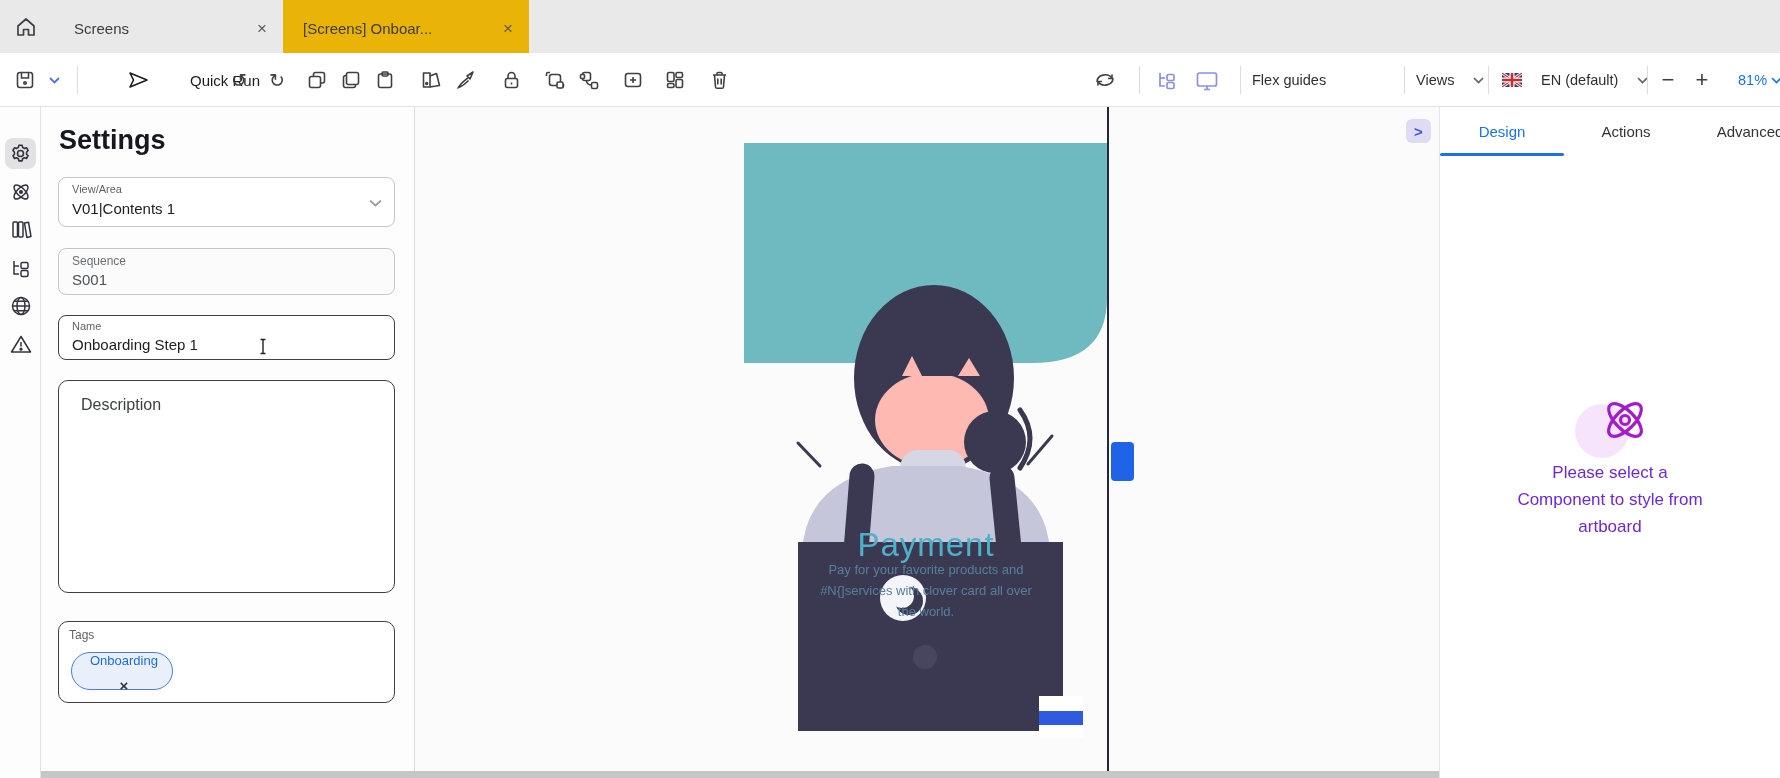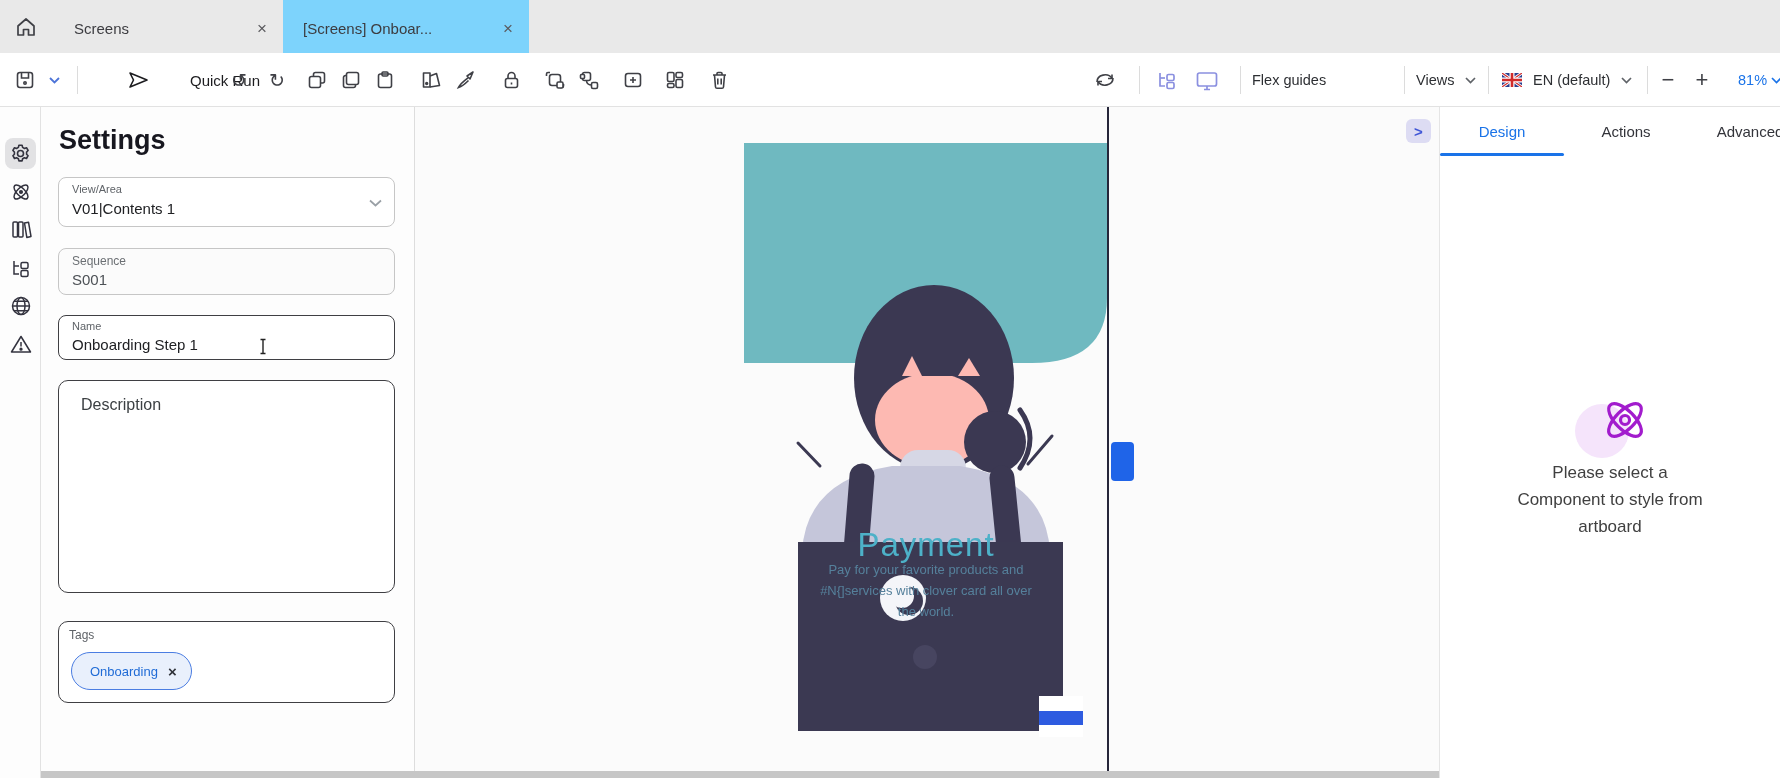--- a/index.html
+++ b/index.html
@@ -4,39 +4,39 @@
 <style>
   * { margin:0; padding:0; box-sizing:border-box; }
   html,body { width:1780px; height:778px; overflow:hidden; background:#fff;
     font-family:"Liberation Sans", sans-serif; }
   #app { position:relative; width:1780px; height:778px; background:#fbfbfb; }
 
   
   #tabbar { position:absolute; left:0; top:0; width:1780px; height:53px; background:#e9e9e9; }
   .home-btn { position:absolute; left:0; top:0; width:52px; height:53px; display:flex; align-items:center; justify-content:center; cursor:pointer; }
   .tab { position:absolute; top:0; height:53px; display:flex; align-items:center; padding:4px 16px 0 20px; font-size:15px; color:#3c3c40; }
-  .tab.active { background:#7dd3fc;justify-content:space-between; }
+  .tab.active { background:#eab308;justify-content:space-between; }
   .tab-label { flex:1; white-space:nowrap; overflow:hidden; }
   .tab-close { margin-left:14px; font-size:17px; color:#5a5a5e; cursor:pointer; line-height:1; }
 
   
   #toolbar { position:absolute; left:0; top:53px; width:1780px; height:54px; background:#ffffff; border-bottom:1px solid #e2e2e2; }
   .tbtn { position:absolute; top:10px; width:34px; height:34px; display:flex; align-items:center; justify-content:center; border-radius:6px; cursor:pointer; color:#3f4046; }
   .tsep { position:absolute; top:13px; width:1px; height:28px; background:#dcdcdc; }
   .glyph { font-size:19px; line-height:1; color:#3f4046; }
   #quickrun { position:absolute; left:88px; top:10px; height:34px; display:flex; align-items:center; gap:9px; padding:0 8px; cursor:pointer; }
   #quickrun span { font-size:15px; font-weight:500; color:#1c1c1f;margin-left:32px; }
   #device-box { position:absolute; left:838px; top:58px; width:238px; height:46px; border:1.5px solid #3a3a3e; border-radius:8px; background:#fff; cursor:pointer; }
   #device-box .dlabel { position:absolute; left:12px; top:4px; font-size:11px; color:#3c3c40; }
   #device-box .dvalue { position:absolute; left:12px; top:21px; font-size:15px; color:#17171a; white-space:nowrap; }
   #device-box .dchev { position:absolute; right:10px; top:19px; }
   #flex-label { position:absolute; left:1252px; top:0; height:54px; line-height:54px; font-size:14.5px; color:#2d2f33; }
   #toggle { position:absolute; left:1350px; top:76px; width:44px; height:22px; border-radius:11px; background:#5f5f5f; cursor:pointer; }
   #toggle .knob { position:absolute; right:2px; top:2px; width:18px; height:18px; border-radius:50%; background:#fff; }
-  .dd { position:absolute; top:0; height:54px; display:flex; align-items:center; gap:11px; font-size:14.5px; color:#2d2f33; cursor:pointer; }
+  .dd { position:absolute; top:0; height:54px; display:flex; align-items:center; gap:19px; font-size:14.5px; color:#2d2f33; cursor:pointer; }
   #zoom-pct { color:#1a73e8; font-size:14.5px; }
 
   
   #sidebar { position:absolute; left:0; top:107px; width:41px; height:671px; background:#fdfdfd; border-right:1px solid #e2e2e2; }
   .sbtn { position:absolute; left:5px; width:31px; height:31px; display:flex; align-items:center; justify-content:center; border-radius:8px; cursor:pointer; color:#33333f; }
   .sbtn.active { background:#e2e2e4; }
 
   
   #settings { position:absolute; left:41px; top:107px; width:374px; height:665px; background:#fdfdfd; border-right:1px solid #dddddd; }
   #settings h1 { position:absolute; left:18px; top:18px; font-size:27px; font-weight:700; color:#17171f; }
@@ -52,21 +52,21 @@
   #f-sequence .fvalue { color:#4d5156; }
   #f-name { top:208px; height:45px; }
   #f-name .flabel { top:4px; }
   #f-name .fvalue { top:20px; }
   #ibeam { position:absolute; left:199px; top:22px; }
   #f-desc { top:273px; height:213px; border-radius:10px; }
   #f-desc .ph { position:absolute; left:22px; top:15px; font-size:16px; color:#3c4043; }
   #f-tags { top:514px; height:82px; border-radius:10px; }
   #f-tags .flabel { left:10px; top:6px; font-size:12px; }
   .chip { position:absolute; left:12px; top:30px; height:38px; padding:0 14px 0 18px; display:flex; align-items:center; gap:10px;
-    background:#e9f0fc; border:1.5px solid #4a7de2; border-radius:19px; cursor:pointer; }
+    background:#e9f0fc; border:1.5px solid #4a7de2; border-radius:19px; cursor:pointer;flex-direction:column; }
   .chip .clabel { font-size:13px; color:#1f6bd6; }
   .chip .cx { font-size:15px; color:#30333a; font-weight:600; line-height:1; }
 
   
   #canvas { position:absolute; left:415px; top:107px; width:1024px; height:671px; background:#fbfbfb; overflow:hidden; }
   #artboard-svg { position:absolute; left:329px; top:11px; }
   #artline { position:absolute; left:692px; top:0; width:2px; height:671px; background:#26263a; }
   #handle { position:absolute; left:696px; top:335px; width:23px; height:39px; background:#1f64e8; border-radius:4px; cursor:pointer; }
   #flagbit { position:absolute; left:624px; top:589px; width:44px; height:41px; background:#fff; }
   #flagbit .stripe { position:absolute; left:0; top:15px; width:44px; height:14px; background:#2e5be0; }
@@ -77,21 +77,21 @@
   #collapse-btn { position:absolute; left:991px; top:12px; width:25px; height:24px; background:#dddcf3; border-radius:6px;
     display:flex; align-items:center; justify-content:center; color:#4056d6; font-size:15px; font-weight:700; cursor:pointer; }
 
   
   #rightpanel { position:absolute; left:1439px; top:107px; width:385px; height:671px; background:#ffffff; border-left:1px solid #e5e5e5; }
   .rtab { position:absolute; top:0; width:124px; height:50px; line-height:50px; text-align:center; font-size:15px; color:#33343a; cursor:pointer; }
   .rtab.active { color:#1a73e8; }
   #rtab-underline { position:absolute; left:0; top:46px; width:124px; height:3px; background:#1a73e8; border-radius:2px; }
   #atom-wrap { position:absolute; left:135px; top:285px; width:90px; height:80px; }
   #atom-bg { position:absolute; left:0; top:12px; width:54px; height:54px; border-radius:50%; background:#f5e4fb; }
-  #empty-msg { position:absolute; left:20px; top:352px; width:300px; text-align:center; font-size:17px; line-height:27px; color:#404040; }
+  #empty-msg { position:absolute; left:20px; top:352px; width:300px; text-align:center; font-size:17px; line-height:27px; color:#6d28d9; }
 
   #hscrollbar { position:absolute; left:41px; top:771px; width:1398px; height:7px; background:#c6c6c6; cursor:pointer; }
 
   svg { display:block; }
 </style>
 </head>
 <body>
 
 <div id="app">
 

